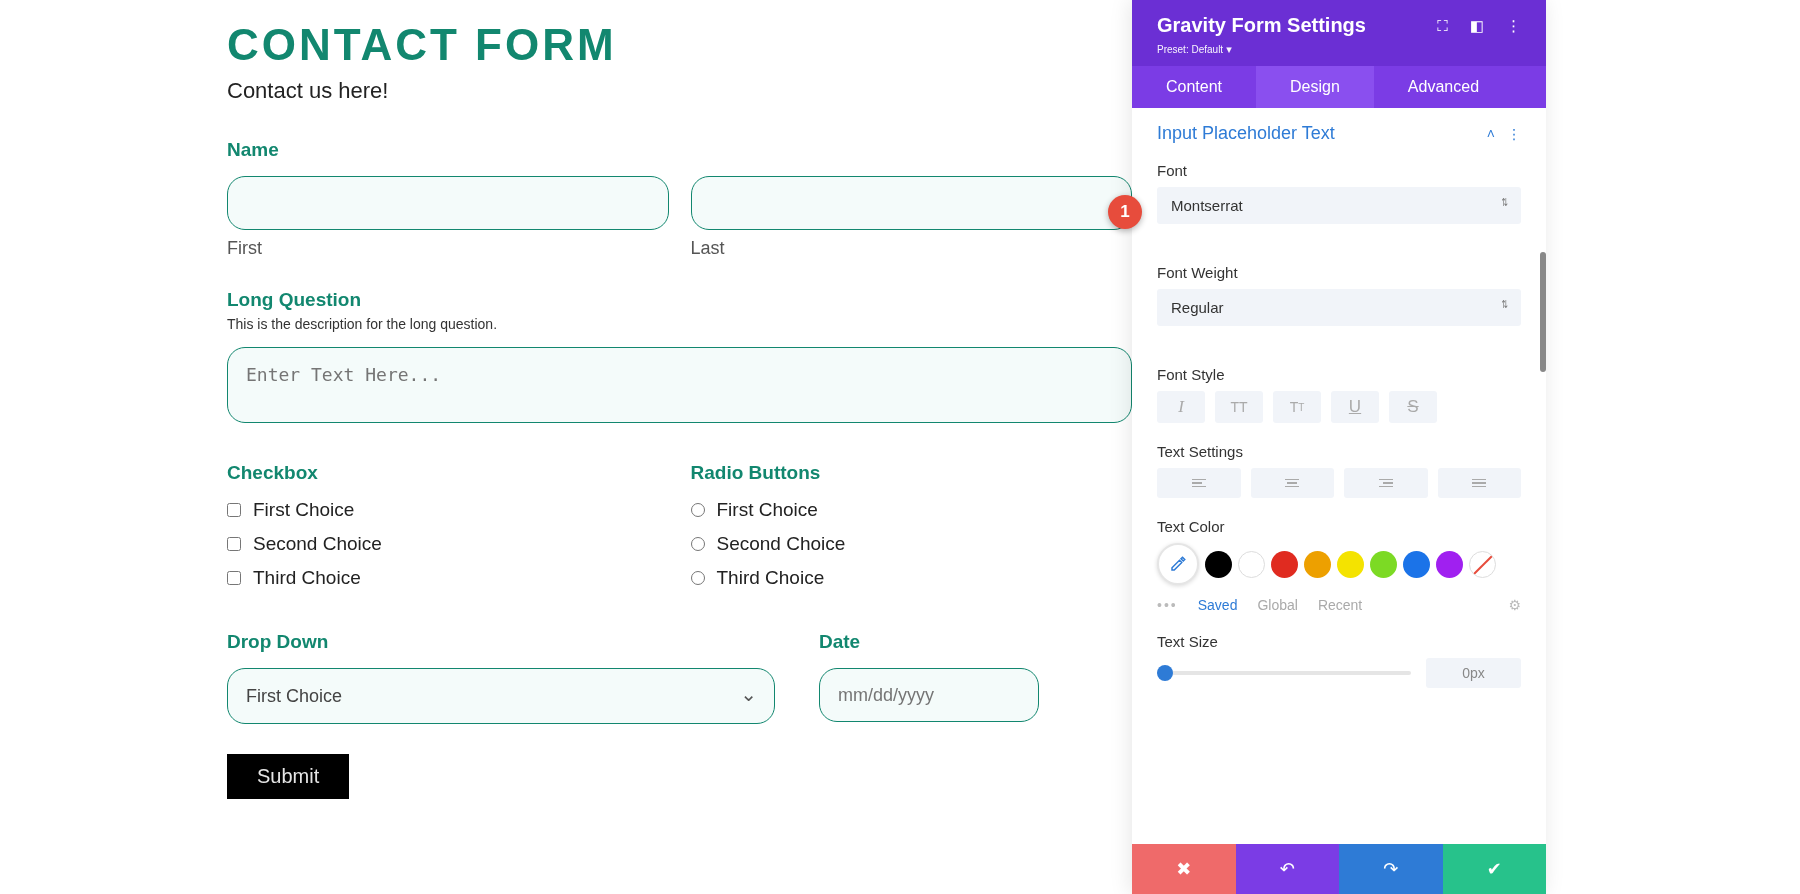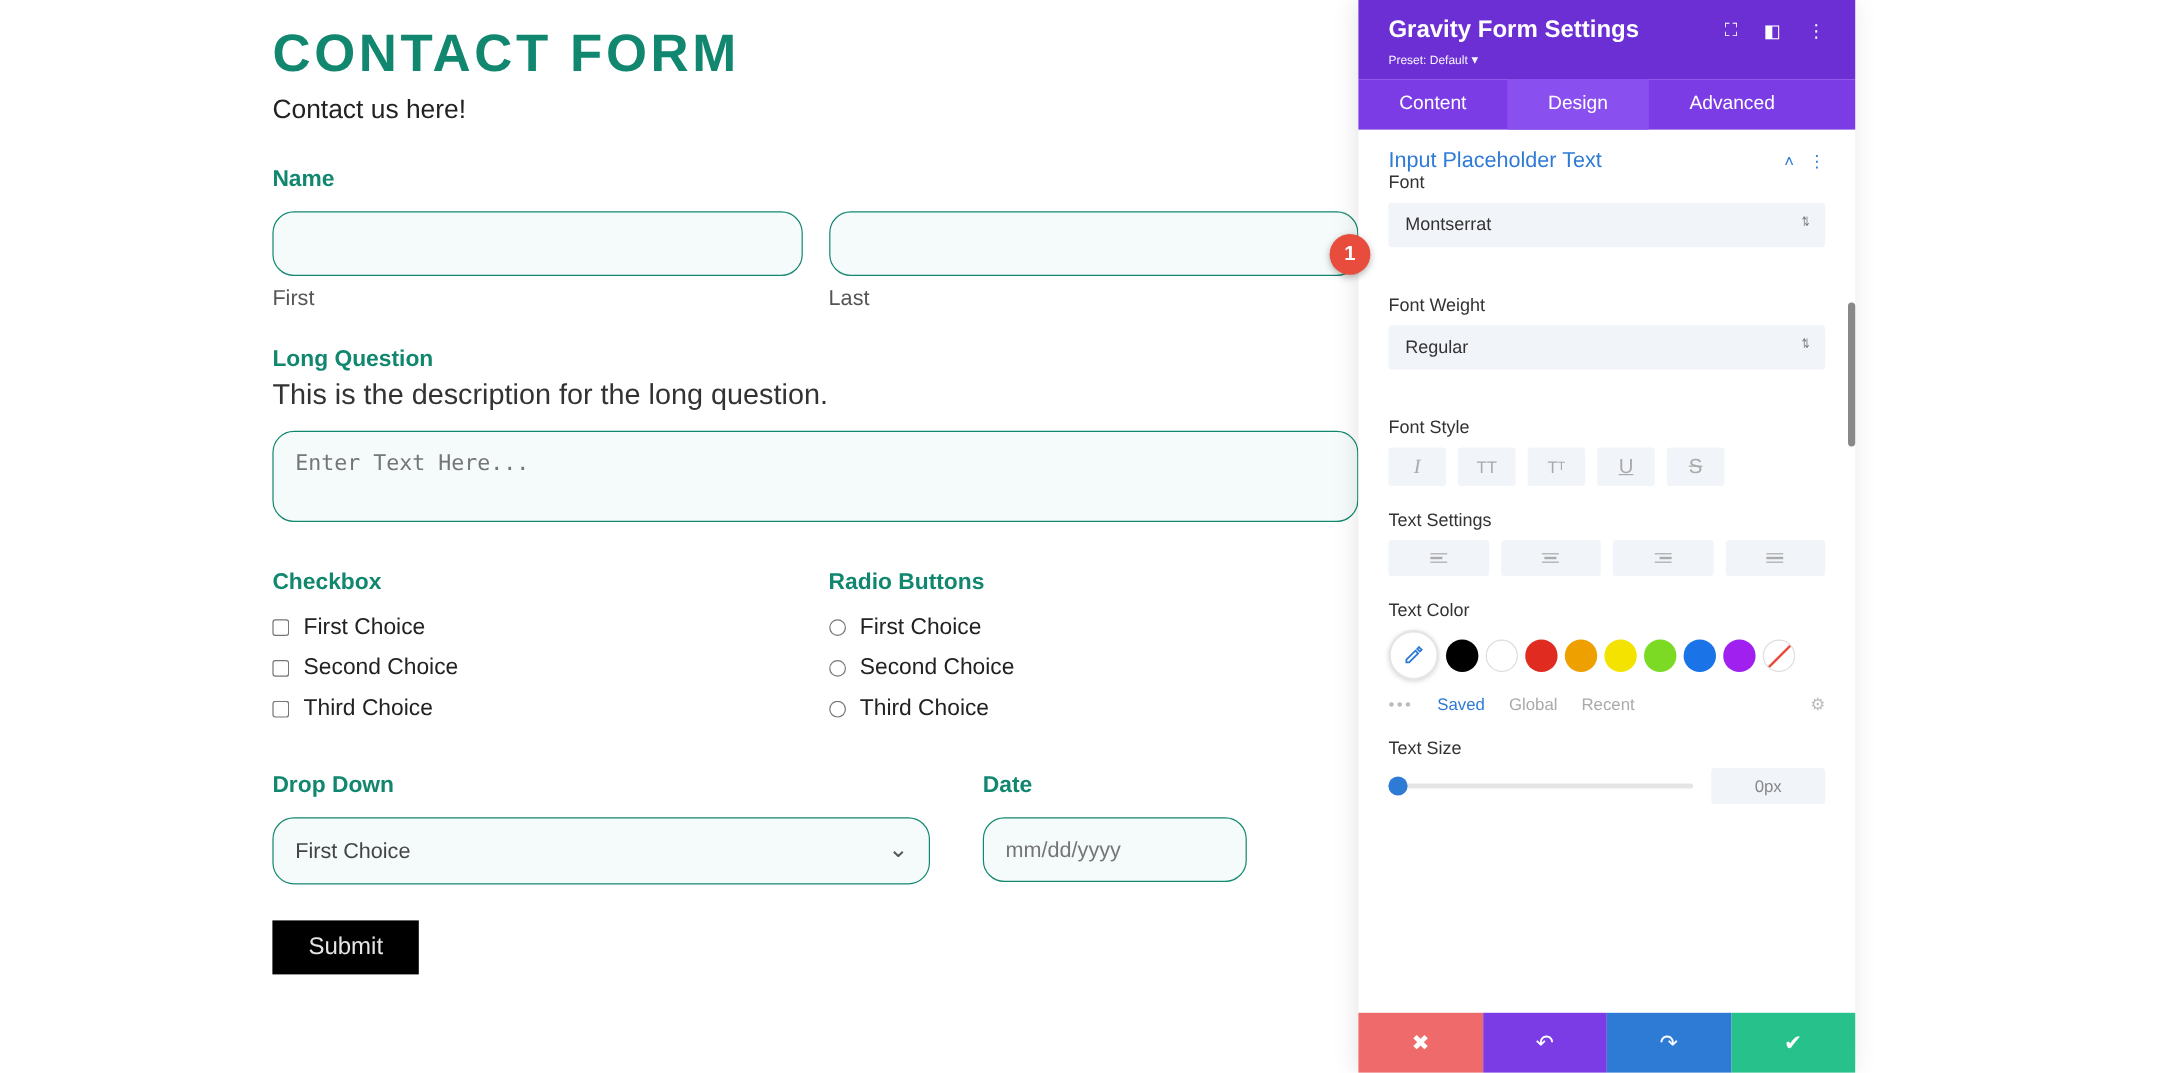--- a/index.html
+++ b/index.html
@@ -2,21 +2,21 @@
 <html><head>
 <meta charset="utf-8">
 <style>
 * { box-sizing: border-box; margin: 0; padding: 0; }
 body { font-family: -apple-system, BlinkMacSystemFont, 'Segoe UI', sans-serif; background: #fff; width: 1800px; height: 894px; overflow: hidden; position: relative; }
 
 .main-content { padding: 20px 0 0 227px; width: 1132px; }
 .form-title { color: #12876f; font-size: 44px; font-weight: 700; letter-spacing: 3px; margin-bottom: 8px; }
 .form-subtitle { color: #222; font-size: 22px; margin-bottom: 35px; }
 .field-label { color: #12876f; font-weight: 600; font-size: 19px; margin-bottom: 15px; display: block; }
-.field-desc { color: #333; font-size: 24px; margin-top: -10px; margin-bottom: 15px; }
+.field-desc { color: #333; font-size: 14px; margin-top: -10px; margin-bottom: 15px; }
 .field-sublabel { color: #555; font-size: 18px; margin-top: 8px; }
 
 .form-input, .form-select, .form-textarea {
   border: 1px solid #12876f; border-radius: 18px; background: #f4fbfa;
   padding: 16px 18px; font-size: 18px; width: 100%; color: #444;
 }
 .form-input { height: 54px; }
 .form-textarea { height: 76px; resize: none; }
 .form-select { height: 56px; appearance: none; background-image: none; position: relative; }
 .select-wrap { position: relative; width: 548px; }
@@ -40,21 +40,21 @@
 .panel-icons { display: flex; gap: 22px; align-items: center; }
 .panel-icon { color: #fff; font-size: 15px; cursor: pointer; }
 .preset-line { font-size: 10px; margin-top: 6px; opacity: 0.95; }
 .preset-line::after { content: ' ▾'; font-size: 11px; }
 
 .panel-tabs { display: flex; background: #7b3ce5; }
 .panel-tab { flex: 0 0 auto; padding: 12px 34px; color: #fff; font-size: 16px; font-weight: 500; cursor: pointer; }
 .panel-tab.active { background: #8a4fef; }
 
 .panel-body { flex: 1; overflow-y: auto; padding: 15px 25px 5px; position: relative; }
-.accordion-header { display: flex; align-items: center; justify-content: space-between; color: #2e7bd6; font-size: 18px; font-weight: 500; }
+.accordion-header { display: flex; align-items: center; justify-content: space-between; color: #2e7bd6; font-size: 18px; font-weight: 500; margin-bottom: 18px; }
 .accordion-icons { display: flex; gap: 12px; align-items: center; color: #2e7bd6; font-size: 14px; }
 
 .setting-label { font-size: 15px; color: #333; margin-bottom: 8px; }
 .setting-select { background: #f1f4f9; border: none; padding: 10px 14px; font-size: 15px; color: #333; border-radius: 3px; width: 100%; appearance: none; margin-bottom: 20px; position: relative; }
 .select-holder { position: relative; margin-bottom: 20px; }
 .select-holder::after { content: '⇅'; position: absolute; right: 12px; top: 9px; font-size: 11px; color: #777; transform: scaleX(0.7); }
 
 .btn-row { display: flex; gap: 10px; margin-bottom: 20px; }
 .style-btn { flex: 0 0 auto; width: 48px; height: 32px; background: #f1f4f9; border: none; border-radius: 3px; display: flex; align-items: center; justify-content: center; color: #aaa; font-size: 17px; cursor: pointer; font-family: Georgia, serif; }
 

